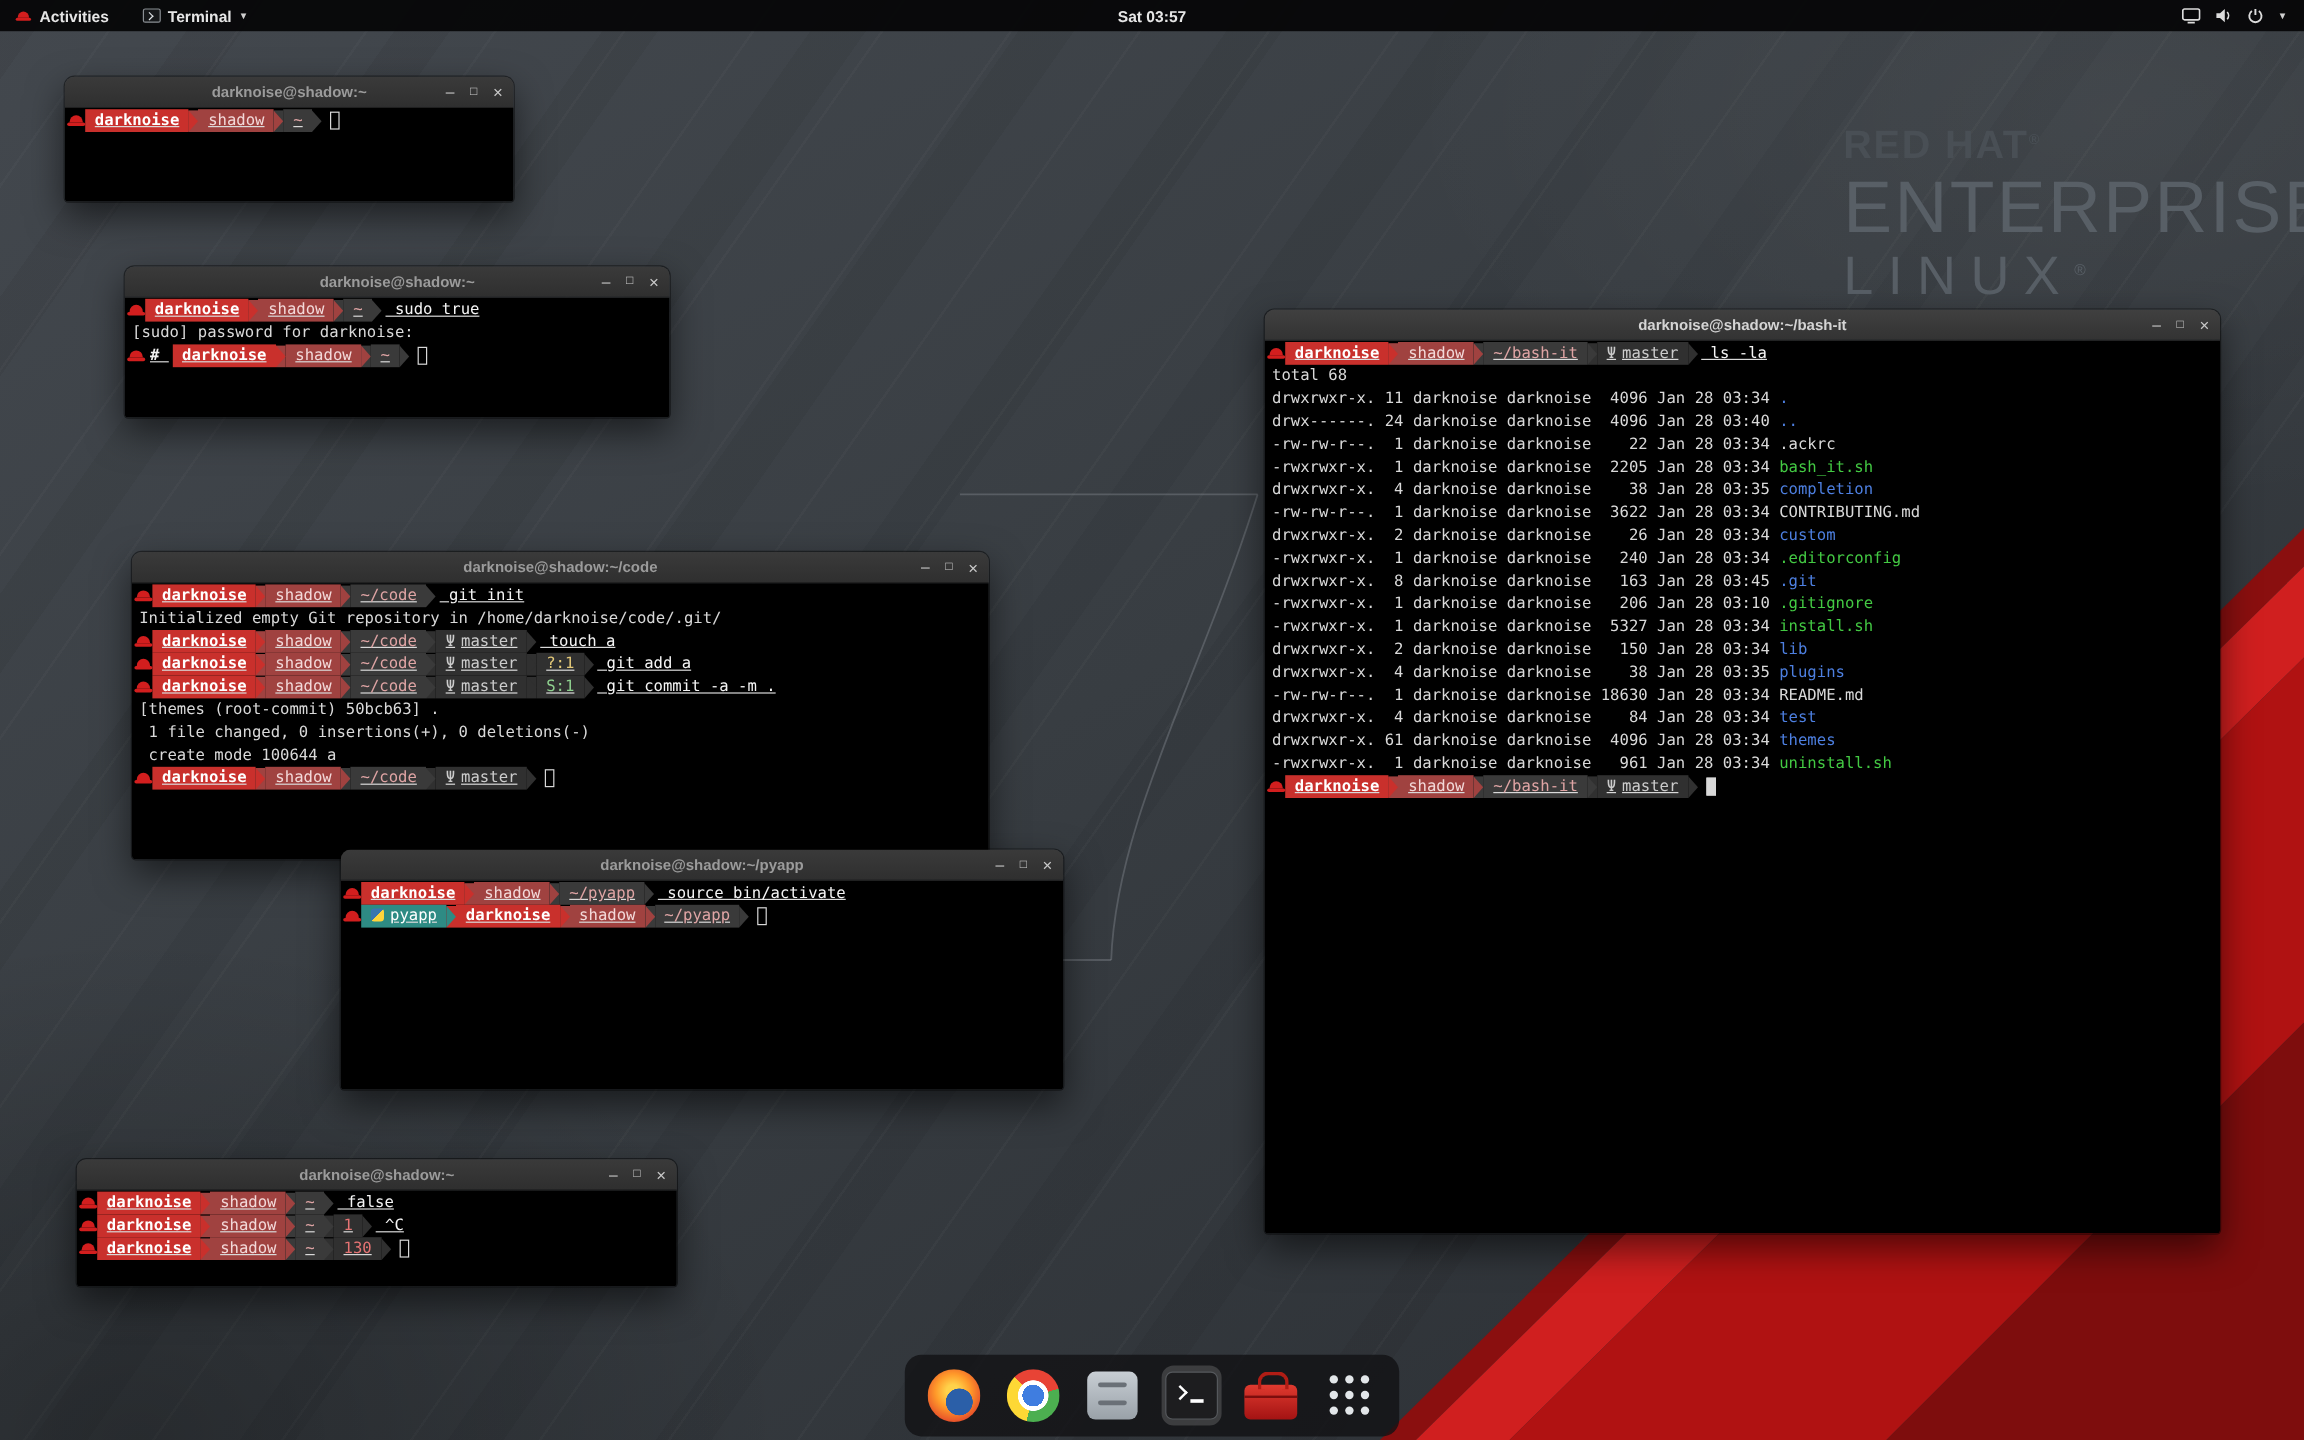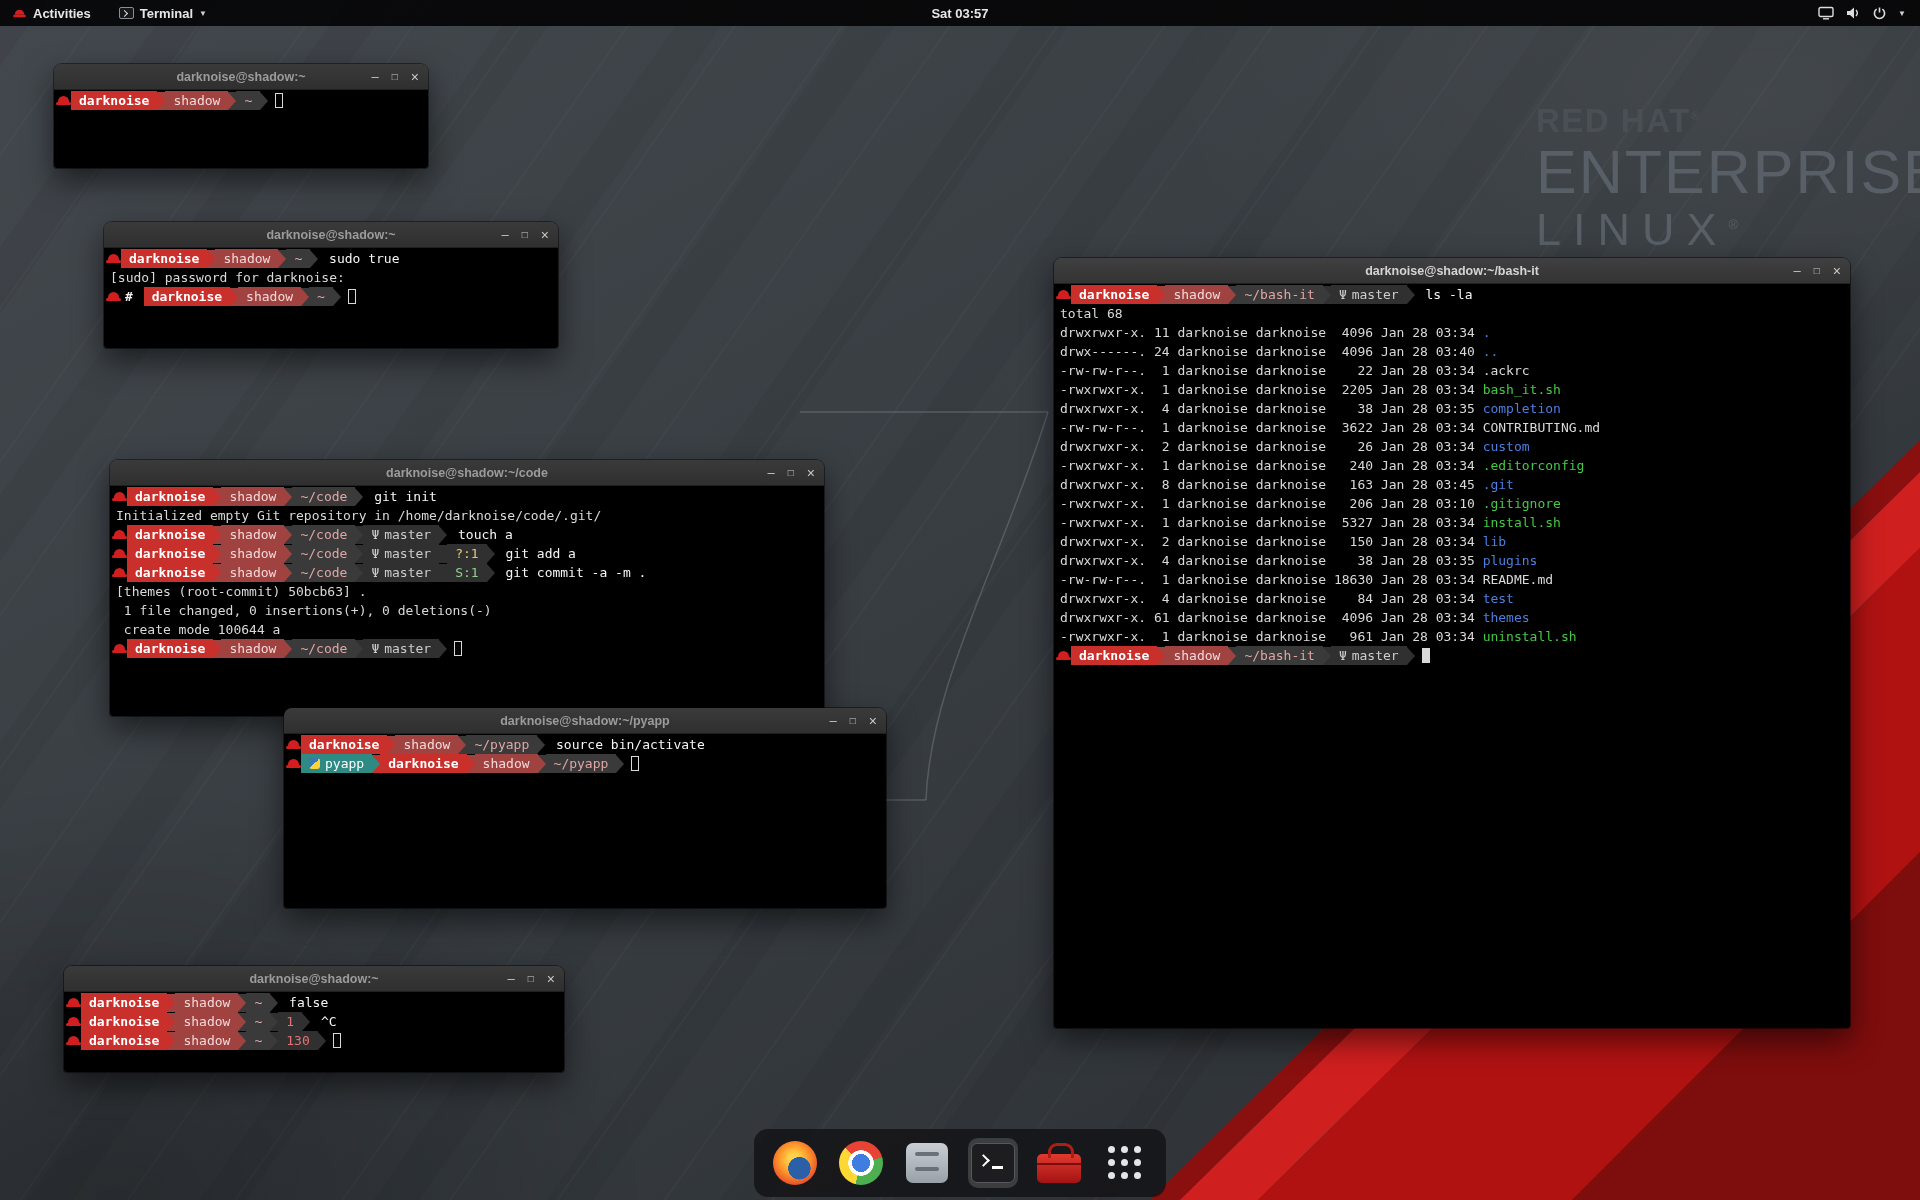--- a/index.html
+++ b/index.html
@@ -68,21 +68,21 @@
   .wbtn { cursor:default; line-height:1; }
   .wbtn:nth-child(1) { font-size:13px; }
   .wbtn:nth-child(2) { font-size:10px; }
   .wbtn:nth-child(3) { font-size:14px; }
 
   .tcontent {
     background:#000; height:calc(100% - 26px); overflow:hidden; padding:1px 2px;
     font-family:"DejaVu Sans Mono", monospace; font-size:13px; line-height:19px; color:var(--out,#d9d9d9);
   }
   .tline { height:19px; white-space:pre; }
-  .prow { display:flex; align-items:center; }
+  .prow { display:flex; align-items:center;text-decoration:underline; }
   .seg { padding:0 8px; align-self:center; height:19px; line-height:19px; }
   .arrow { width:0; height:0; align-self:center;
     border-top:9.5px solid transparent; border-bottom:9.5px solid transparent; border-left:8px solid transparent; }
   .pfx { color:#f0f0f0; font-weight:bold; padding:0 3px 0 4px; align-self:center; }
   .cmd { color:var(--cmd,#f5f5f5); padding-left:3px; align-self:center; }
   .cursor { display:inline-block; width:8px; height:15px; border:1px solid var(--cursor,#d8d8d8); margin-left:7px; align-self:center; }
   .cursor.filled { background:var(--cursor,#d8d8d8); }
   .out { padding-left:4px; }
   .c-plain { color:var(--out,#d9d9d9); }
   .c-dir  { color:var(--dir,#4d7fe0); }

